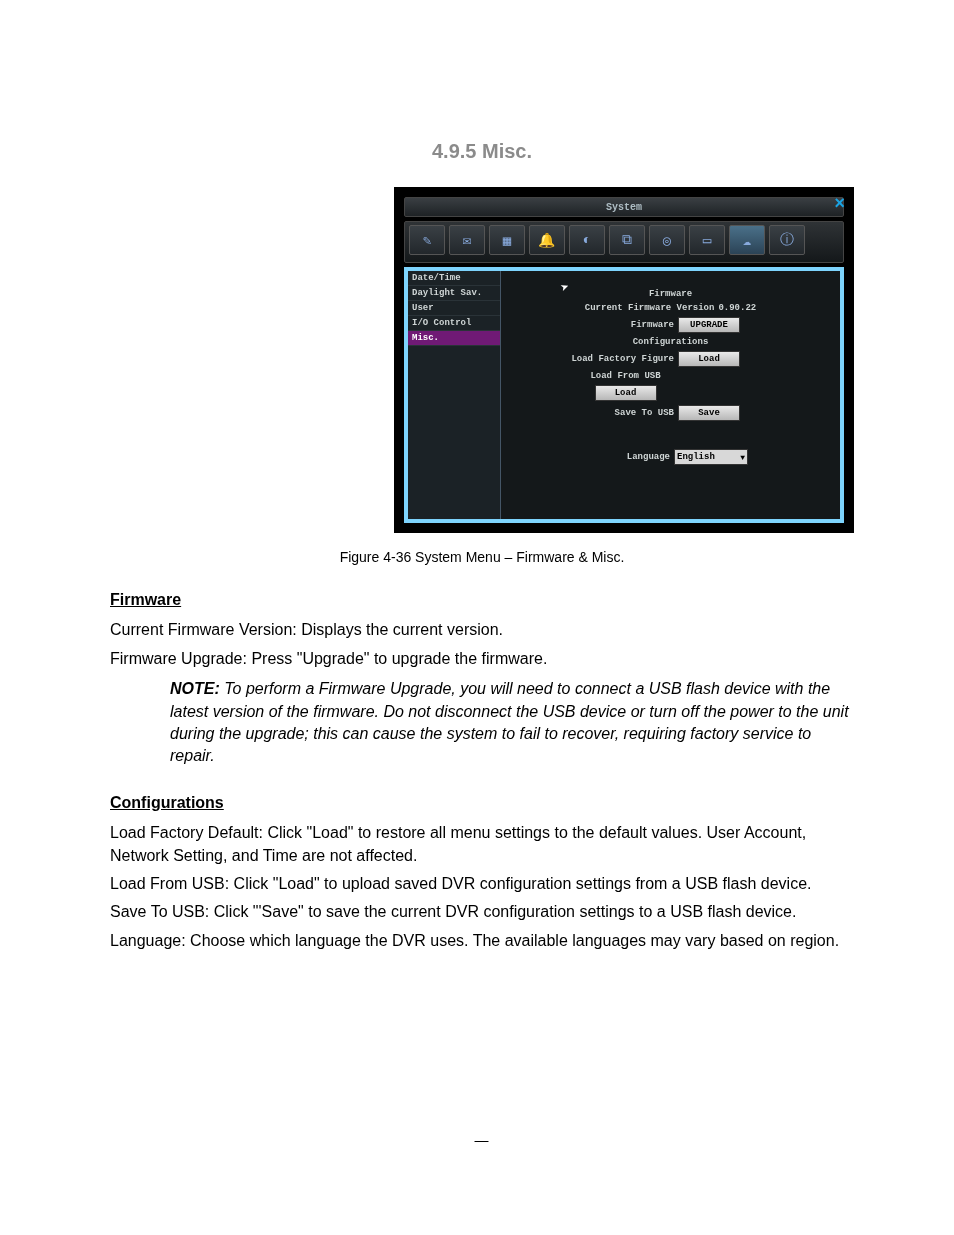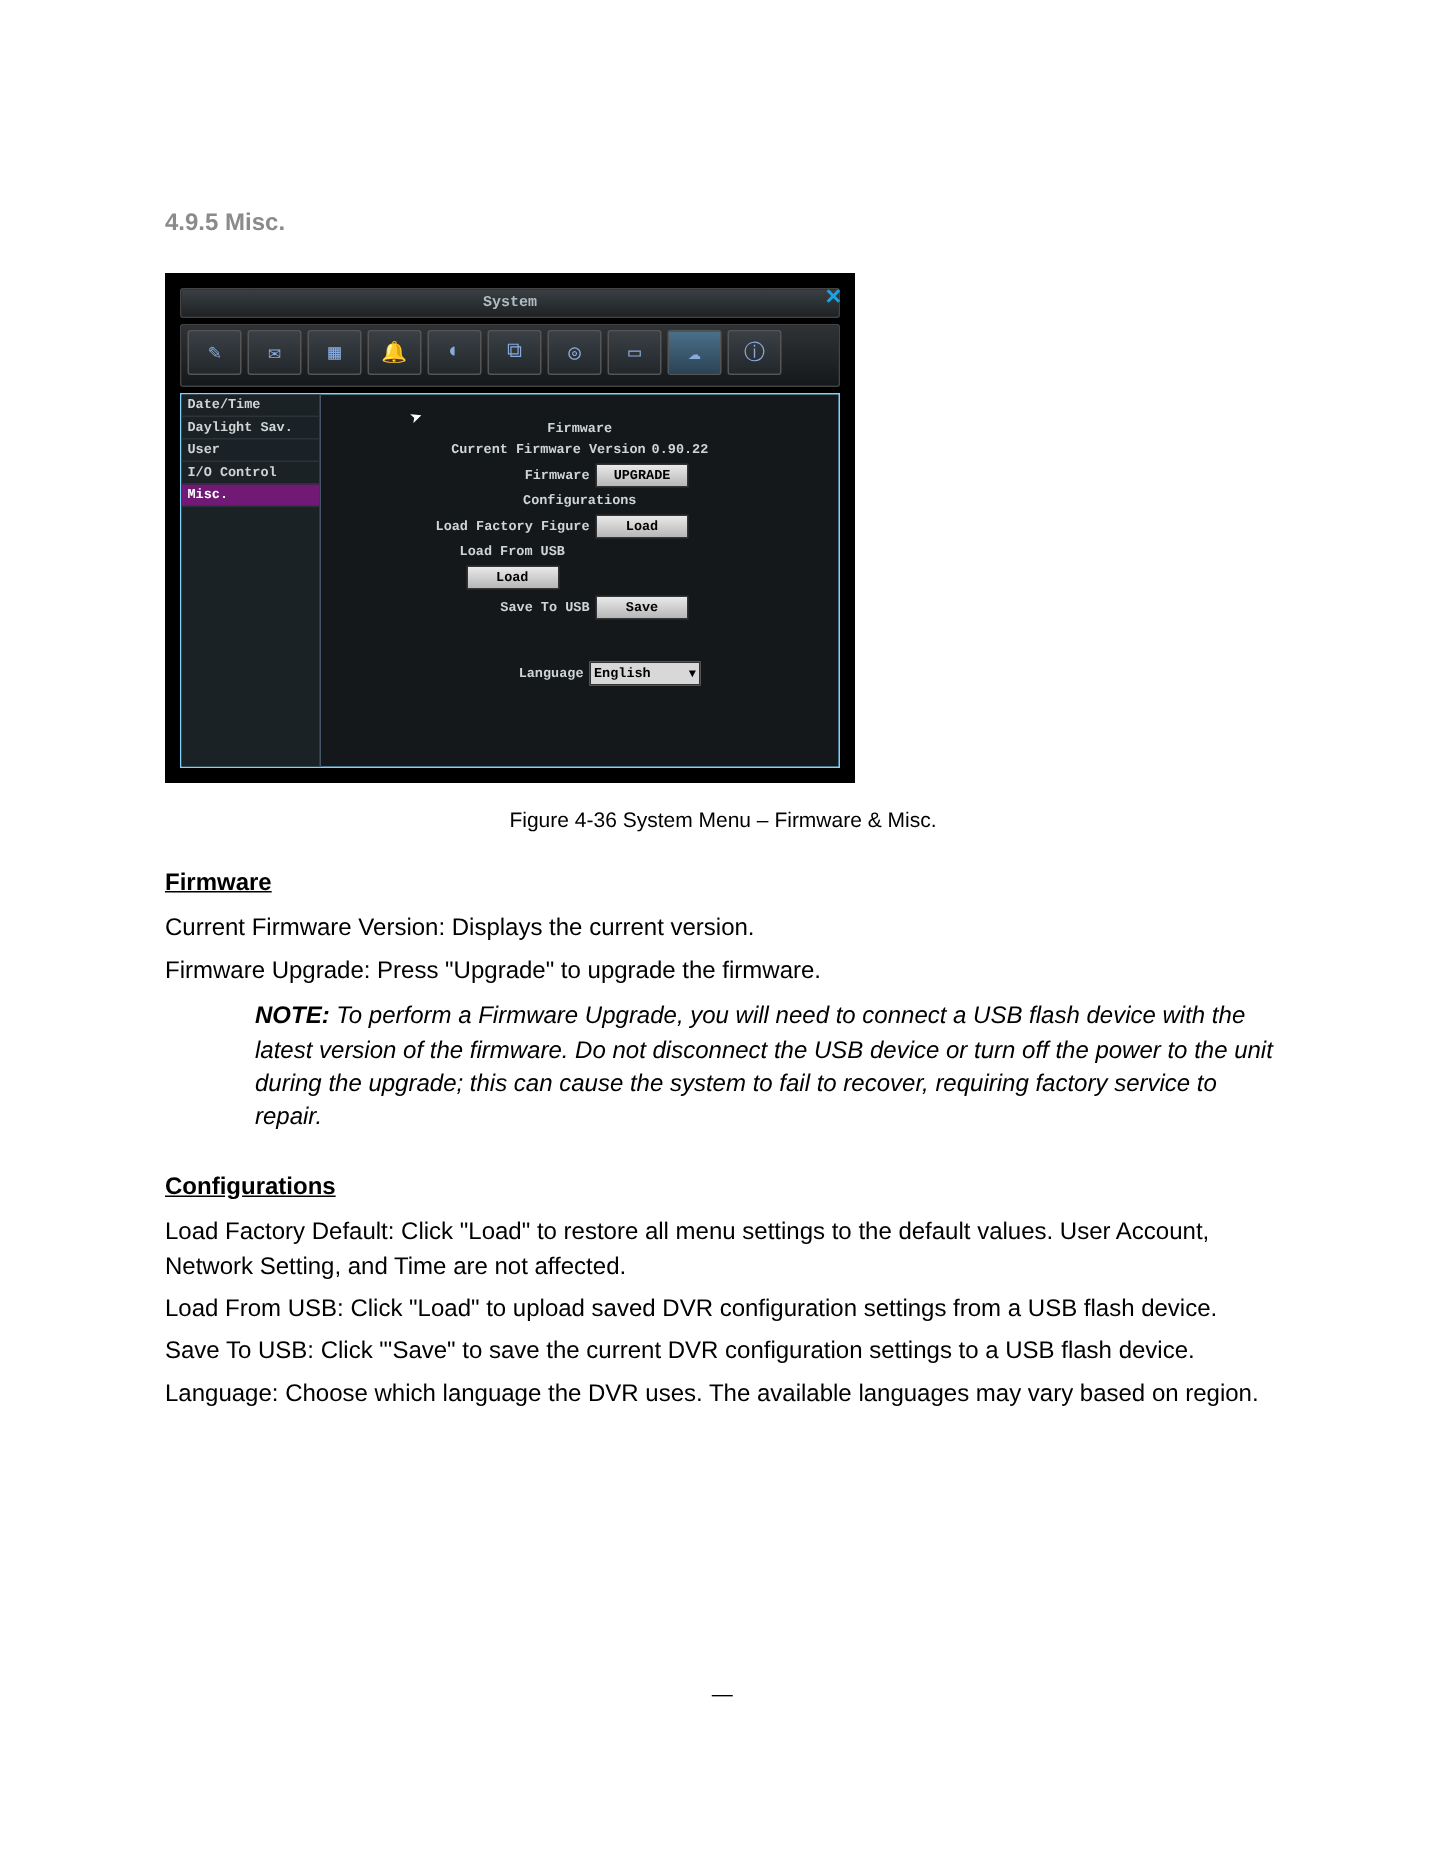--- a/index.html
+++ b/index.html
@@ -7,28 +7,29 @@
     padding: 0;
     background: #fff;
     font-family: Arial, Helvetica, sans-serif;
     color: #000;
     width: 954px;
   }
   .page {
     padding: 140px 100px 60px 110px;
   }
   .section-heading {
-    font-size: 16px;
+    font-size: 20px;
     font-weight: bold;
     color: #8b8b8b;
     margin-bottom: 24px;
+    text-align: center;
   }
   .figure-wrap {
     display: flex;
-    justify-content: flex-start;
+    justify-content: flex-end;
     margin-bottom: 16px;
   }
   .figure-caption {
     text-align: center;
     font-size: 14px;
     margin-bottom: 24px;
   }
   
   .sys-window {
     width: 440px;
@@ -80,21 +81,21 @@
     display: flex;
     align-items: center;
     justify-content: center;
     color: #8ad;
     font-size: 14px;
   }
   .tb-icon.active { background: linear-gradient(#4a7089,#2b4356); }
   .sys-body {
     display: flex;
     background: #14181a;
-    border: 1px solid #7dd3fc;
+    border: 4px solid #7dd3fc;
     height: 248px;
   }
   .sys-sidebar {
     width: 92px;
     background: #1b2226;
     border-right: 1px solid #456;
   }
   .sb-item {
     padding: 2px 4px;
     font-size: 9px;

